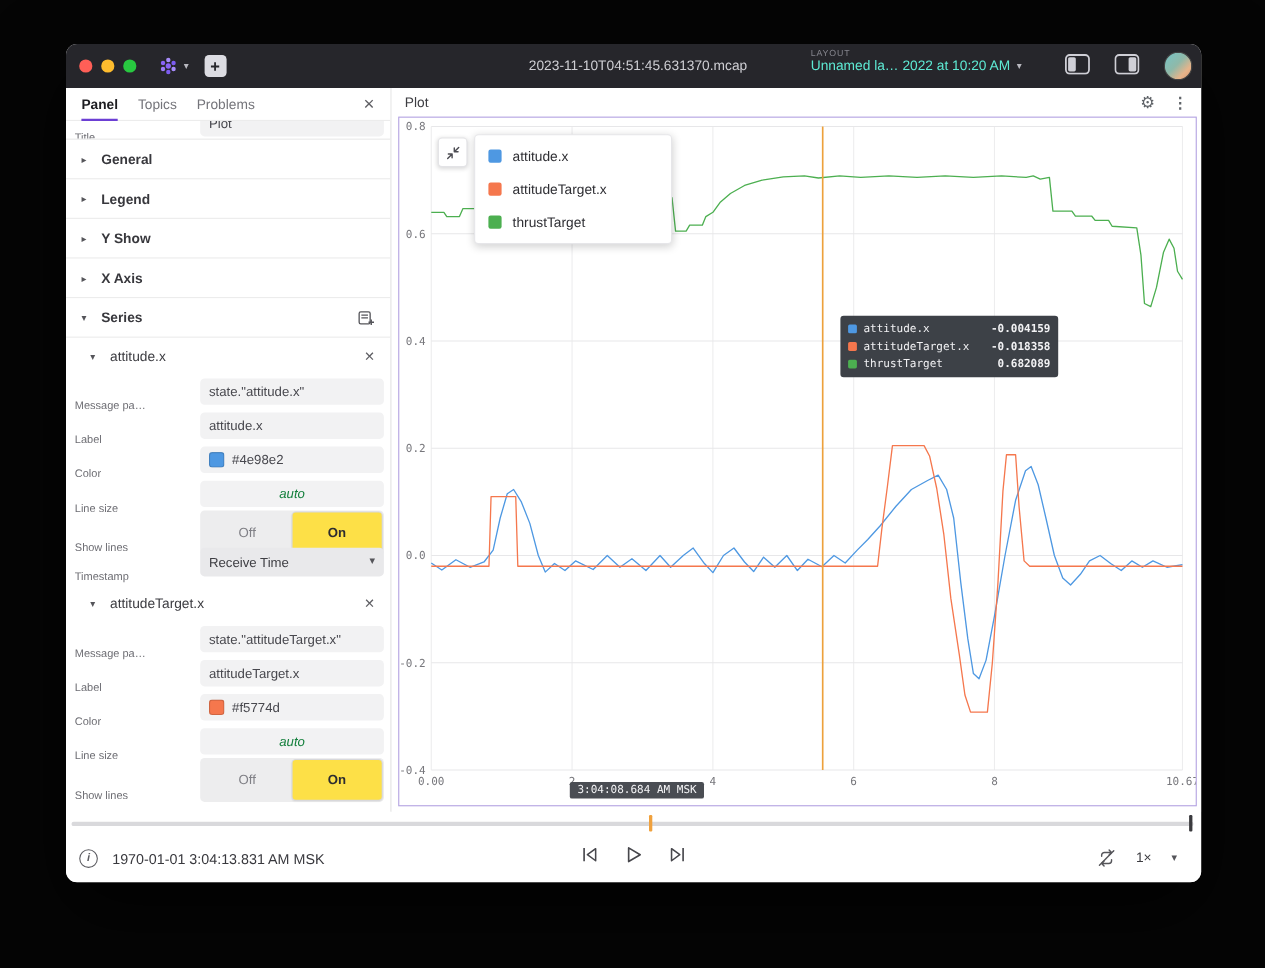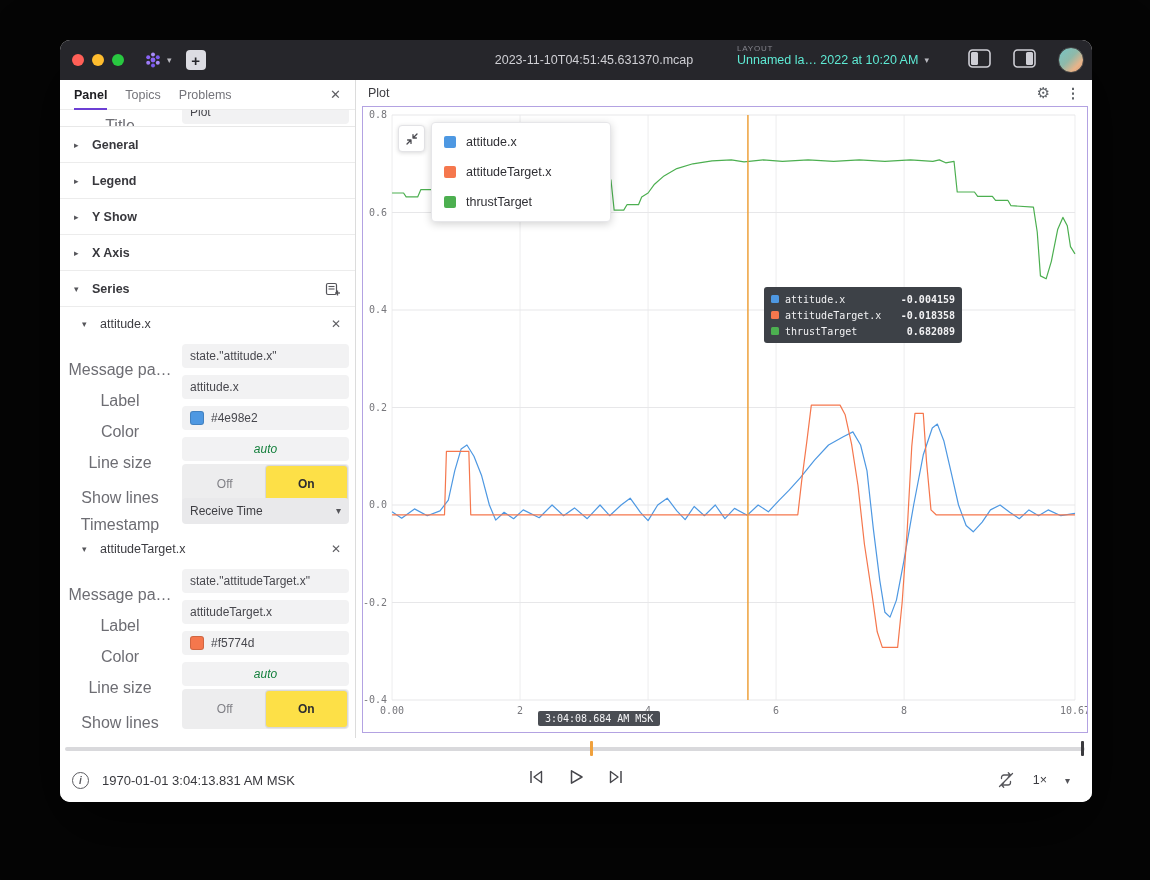--- a/index.html
+++ b/index.html
@@ -10,21 +10,21 @@
             border-radius:10px; overflow:hidden; box-shadow:0 25px 70px rgba(0,0,0,.75); }
 
   
   .titlebar { position:relative; height:40px; background:#26262b; display:flex; align-items:center; padding:0 12px; }
   .tl { width:12px; height:12px; border-radius:50%; margin-right:8px; }
   .tl.red{background:#ff5f57}.tl.yel{background:#febc2e}.tl.grn{background:#28c840}
   .logo-wrap { display:flex; align-items:center; margin-left:10px; gap:3px; }
   .chev { color:#b9b9c0; font-size:9px; line-height:1; }
   .addpanel { margin-left:14px; width:20px; height:20px; border-radius:4px; background:#dcdce2; color:#26262b;
               display:flex; align-items:center; justify-content:center; font-size:15px; font-weight:700; }
-  .win-title { position:absolute; left:50%; transform:translateX(-50%); margin-left:18px; color:#cfcfd4; font-size:12.5px; white-space:nowrap; }
+  .win-title { position:absolute; left:50%; transform:translateX(-50%); margin-left:4px; color:#cfcfd4; font-size:12.5px; white-space:nowrap; }
   .layout-block { position:absolute; left:677px; top:4px; width:225px; }
   .layout-label { color:#85858d; font-size:8px; letter-spacing:.8px; }
   .layout-name-row { display:flex; align-items:center; gap:6px; }
   .layout-name { color:#5eead4; font-size:12.5px; white-space:nowrap; overflow:hidden; text-overflow:ellipsis; max-width:200px; }
   .panel-toggles { position:absolute; left:908px; top:9px; display:flex; gap:22px; }
   .avatar { position:absolute; left:998px; top:7px; width:26px; height:26px; border-radius:50%;
             background:linear-gradient(135deg,#76c4c6 0%,#8fb9a9 45%,#e8b48a 75%,#d79a74 100%); border:1px solid #444; }
 
   
   .main { position:absolute; top:40px; bottom:64px; left:0; right:0; display:flex; background:#fff; }
@@ -41,21 +41,21 @@
   .section { height:36px; display:flex; align-items:center; gap:8px; padding:0 14px; border-bottom:1px solid #ececec; }
   .tri { color:#55555a; font-size:9px; width:10px; flex:none; }
   .section-label { font-size:12.5px; font-weight:600; color:#38383d; }
   .add-list-icon { margin-left:auto; cursor:pointer; display:flex; }
 
   .series-header { height:33px; display:flex; align-items:center; gap:8px; padding:0 14px 0 22px; }
   .series-name { font-size:12.5px; font-weight:500; color:#3c3c41; }
   .series-close { margin-left:auto; color:#5f5f64; font-size:12px; cursor:pointer; }
 
   .frow { height:31px; display:grid; grid-template-columns:104px 1fr; gap:10px; align-items:center; padding:0 6px 0 8px; }
-  .flabel { font-size:16px; color:#6d6d73; text-align:center; white-space:nowrap; overflow:hidden; text-overflow:ellipsis;margin-top:28px; }
+  .flabel { font-size:10px; color:#6d6d73; text-align:left; white-space:nowrap; overflow:hidden; text-overflow:ellipsis;margin-top:28px; }
   .finput { height:24px; background:#f2f2f3; border-radius:4px; font-size:12px; color:#48484e;
             display:flex; align-items:center; padding:0 8px; overflow:hidden; white-space:nowrap; }
   .finput.center { justify-content:center; color:#15803d;font-style:italic; }
   .swatch { width:14px; height:14px; border-radius:3px; margin-right:7px; flex:none; border:1px solid rgba(0,0,0,.15); }
   .segmented { height:40px; background:#ededee; border-radius:4px; display:flex; padding:2px; }
   .seg { flex:1; display:flex; align-items:center; justify-content:center; font-size:12px; color:#808086; border-radius:3px; cursor:pointer; }
   .seg.on { background:#fde047; color:#2c2c30; font-weight:600; box-shadow:0 0 0 1px #d8d8db, 0 1px 2px rgba(0,0,0,.12); }
   .selectbox { height:26px; background:#e9e9eb; border-radius:4px; display:flex; align-items:center; padding:0 8px; font-size:12px; color:#3e3e43; cursor:pointer; }
   .selectbox .chev { margin-left:auto; color:#55555a; font-size:10px; }
 
@@ -78,21 +78,21 @@
   .legend-sq { width:12px; height:12px; border-radius:2px; flex:none; }
   .legend-label { font-size:12.5px; color:#2f2f34; }
 
   .data-tooltip { position:absolute; left:401px; top:180px; width:198px; background:#3d4147; border-radius:3px;
                   padding:4px 7px; z-index:6; }
   .dt-row { display:flex; align-items:center; gap:6px; height:16px; }
   .dt-sq { width:8px; height:8px; border-radius:1.5px; flex:none; }
   .dt-label { font-family:"DejaVu Sans Mono", monospace; font-size:10px; color:#f2f2f4; }
   .dt-val { margin-left:auto; font-family:"DejaVu Sans Mono", monospace; font-size:10px; color:#f2f2f4; font-weight:700; }
 
-  .time-tooltip { position:absolute; left:175px; top:604px; background:#4a4d53; color:#f4f4f6; border-radius:2px;
+  .time-tooltip { position:absolute; left:155px; top:604px; background:#4a4d53; color:#f4f4f6; border-radius:2px;
                   font-family:"DejaVu Sans Mono", monospace; font-size:10px; padding:2px 7px; z-index:7; white-space:nowrap; }
 
   
   .bottombar { position:absolute; left:0; right:0; bottom:0; height:64px; background:#fff; }
   .scrub-track { position:absolute; left:5px; right:7px; top:9px; height:4px; background:#d9d9dc; border-radius:2px; cursor:pointer; }
   .scrub-playhead { position:absolute; left:530px; top:3px; width:3px; height:15px; background:#f0a13d; border-radius:1px; }
   .scrub-end { position:absolute; left:1021px; top:3px; width:3px; height:15px; background:#3a3a3e; border-radius:1px; }
   .pb-row { position:absolute; left:0; right:0; top:24px; height:40px; }
   .info-icon { position:absolute; left:12px; top:10px; width:17px; height:17px; border:1.4px solid #5c5c61; border-radius:50%;
                color:#5c5c61; font-size:10px; display:flex; align-items:center; justify-content:center; font-style:italic; font-weight:700; cursor:pointer; }

